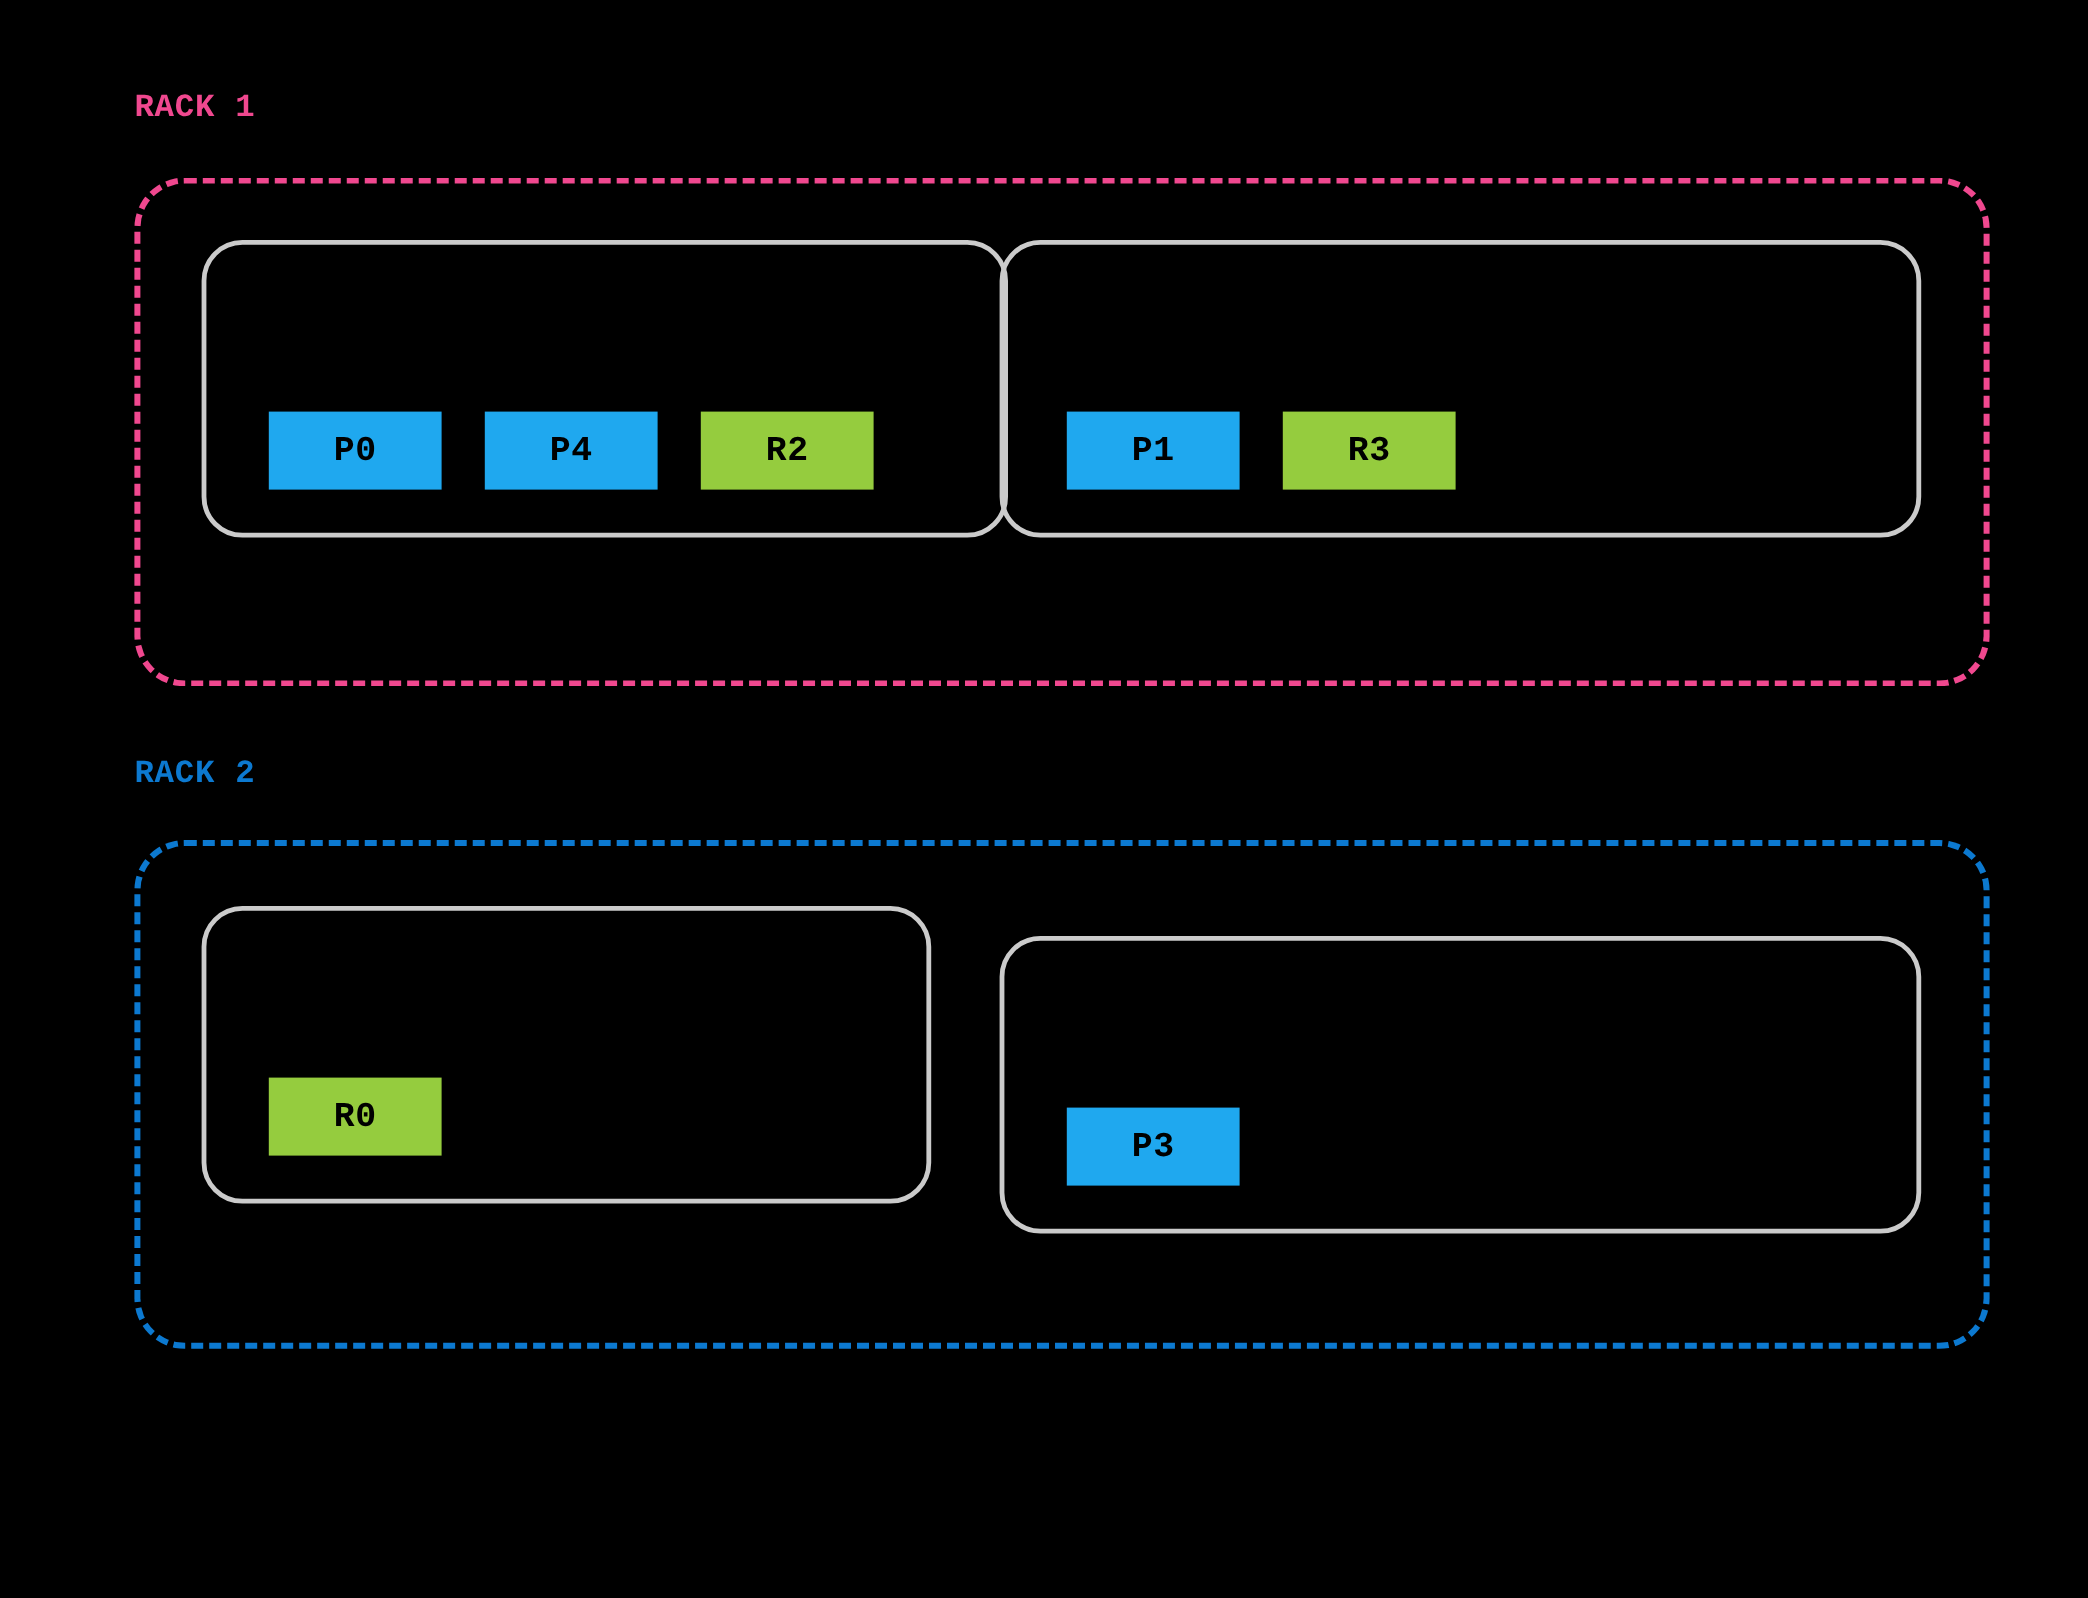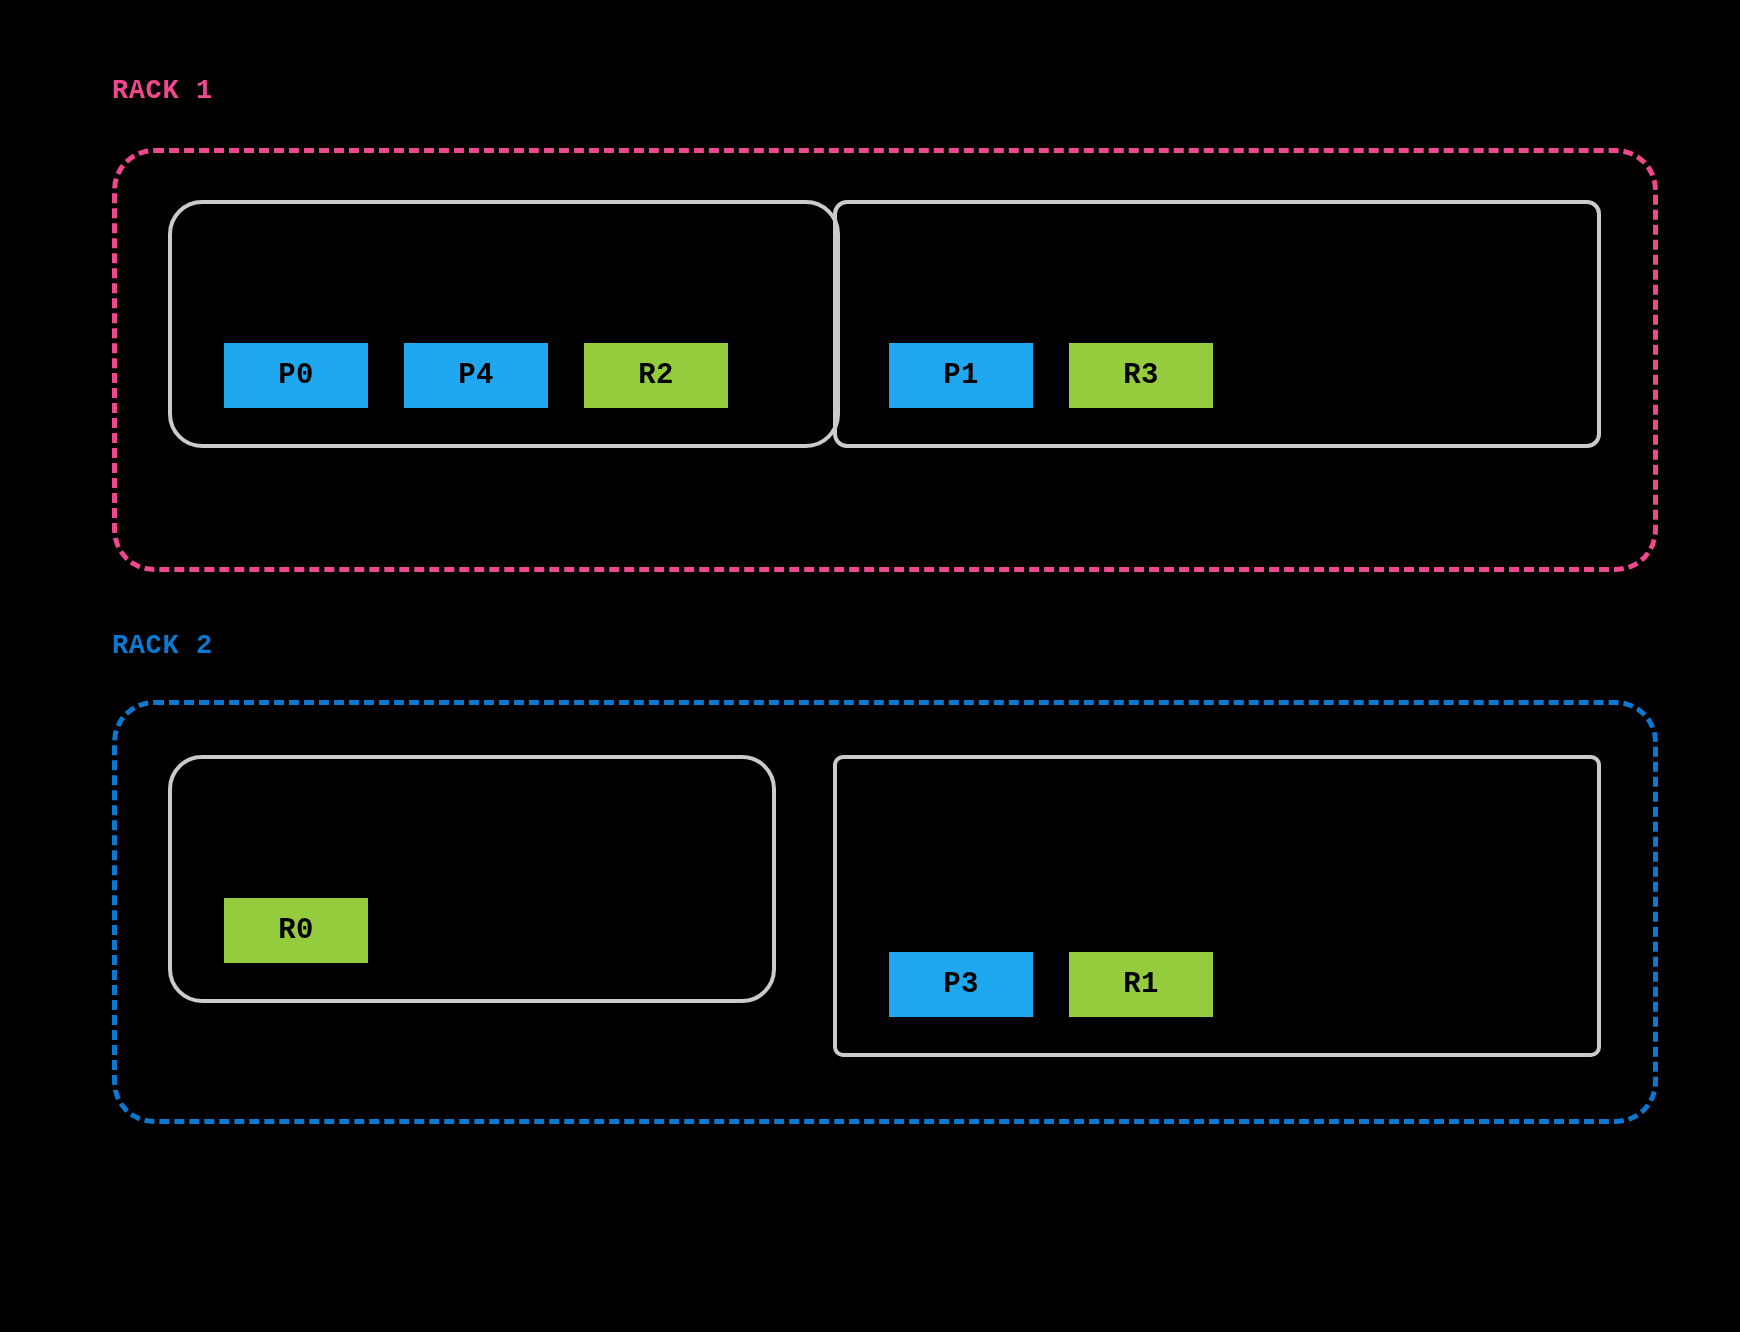--- a/index.html
+++ b/index.html
@@ -88,40 +88,39 @@
     <div class="rack-outline" style="left:112px; top:148px; width:1546px; height:424px; border-color:#F0488F;"></div>
 
     <div class="node-box" style="left:168px; top:200px; width:672px; height:248px;">
       <div class="node-inner">
         <div class="chip leader">P0</div>
         <div class="chip leader">P4</div>
         <div class="chip replica">R2</div>
       </div>
     </div>
 
-    <div class="node-box" style="left:833px; top:200px; width:768px; height:248px;border-radius:14px;">
+    <div class="node-box" style="left:833px; top:200px; width:768px; height:248px;">
       <div class="node-inner">
         <div class="chip leader">P1</div>
         <div class="chip replica">R3</div>
       </div>
     </div>
   </div>
 
   <div class="rack-group">
     <div class="rack-label" style="left:112px; top:633px; color:#0C79D0;">RACK 2</div>
 
     <div class="rack-outline" style="left:112px; top:700px; width:1546px; height:424px; border-color:#0C79D0;"></div>
 
     <div class="node-box" style="left:168px; top:755px; width:608px; height:248px;">
       <div class="node-inner">
         <div class="chip replica">R0</div>
       </div>
     </div>
 
-    <div class="node-box" style="left:833px; top:755px; width:768px; height:302px;border-radius:10px;">
+    <div class="node-box" style="left:833px; top:780px; width:768px; height:248px;">
       <div class="node-inner">
         <div class="chip leader">P3</div>
-        <div class="chip replica">R1</div>
       </div>
     </div>
   </div>
 
 </div>
 
 </body></html>

